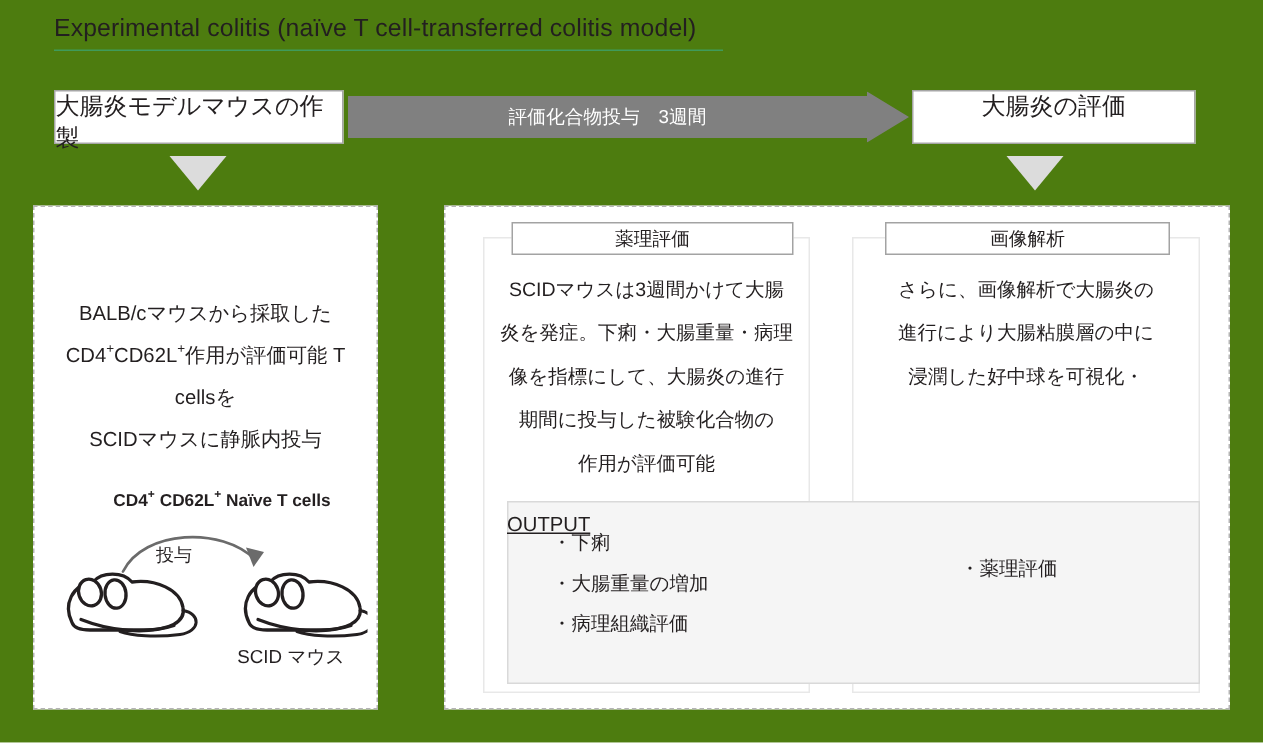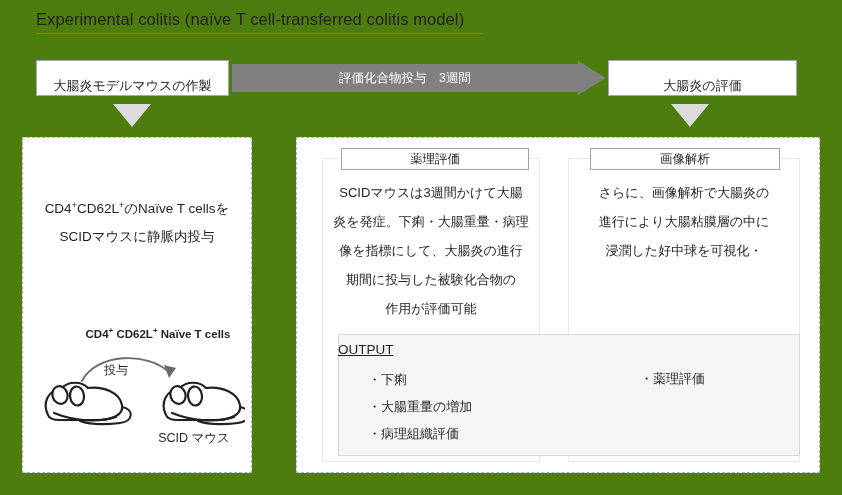--- a/index.html
+++ b/index.html
@@ -37,23 +37,23 @@
     height: 1px;
     background: #3f9b5c;
   }
 
   
   .flowbox {
     position: absolute;
     border: 1px solid #a6a6a6;
     background: #ffffff;
     display: flex;
-    align-items: flex-end;
+    align-items: flex-start;
     justify-content: center;
-    font-size: 13px;
+    font-size: 16px;
     color: #231f20;
     box-sizing: border-box;
   }
   #flow-start { left: 36px;  top: 60px; width: 193px; height: 36px; }
   #flow-end   { left: 608px; top: 60px; width: 189px; height: 36px; }
 
   #flow-arrow {
     position: absolute;
     left: 232px;
     top: 61px;
@@ -105,21 +105,21 @@
     text-align: center;
     font-size: 13.5px;
     line-height: 28px;
     color: #231f20;
   }
   #left-text sup { font-size: 9px; vertical-align: super; line-height: 0; }
 
   
   #cell-caption {
     position: absolute;
-    left: 22px;
+    left: 12px;
     top: 328px;
     width: 272px;
     text-align: center;
     font-size: 11.5px;
     font-weight: bold;
     color: #231f20;
   }
   #cell-caption sup { font-size: 8px; vertical-align: super; line-height: 0; }
 
   #mouse-art {
@@ -201,21 +201,21 @@
     width: 320px;
     text-align: left;
     font-size: 13.5px;
     color: #231f20;
     text-decoration: underline;
     z-index: 6;
   }
   #output-list {
     position: absolute;
     left: 368px;
-    top: 366px;
+    top: 348px;
     width: 280px;
     z-index: 6;
   }
   #output-list .oitem {
     font-size: 13px;
     line-height: 27px;
     color: #231f20;
   }
   #output-right {
     position: absolute;
@@ -250,21 +250,22 @@
   <div class="flowbox" id="flow-end">
     <span>大腸炎の評価</span>
   </div>
 
   <div class="down-tri" id="tri-left"></div>
   <div class="down-tri" id="tri-right"></div>
 
   <div class="dash-panel" id="panel-left"></div>
 
   <div id="left-text">
-    <div><span>CD4</span><sup>+</sup><span>CD62L</span><sup>+</sup><span>のNaïve T cellsを</span></div>
+    <div>BALB/cマウスから採取した</div>
+    <div><span>CD4</span><sup>+</sup><span>CD62L</span><sup>+</sup><span>作用が評価可能 T cellsを</span></div>
     <div>SCIDマウスに静脈内投与</div>
   </div>
 
   <div id="cell-caption"><span>CD4</span><sup>+</sup><span> CD62L</span><sup>+</sup><span> Naïve T cells</span></div>
 
   <div id="mouse-art">
     <svg width="215" height="85" viewBox="0 0 215 85" xmlns="http://www.w3.org/2000/svg">
       <g fill="none" stroke="#231f20" stroke-width="2.2" stroke-linecap="round" stroke-linejoin="round">
 
         <path d="M52 36 C 66 8, 118 6, 140 28" stroke="#6b6b6b" stroke-width="1.8" fill="none"></path>

